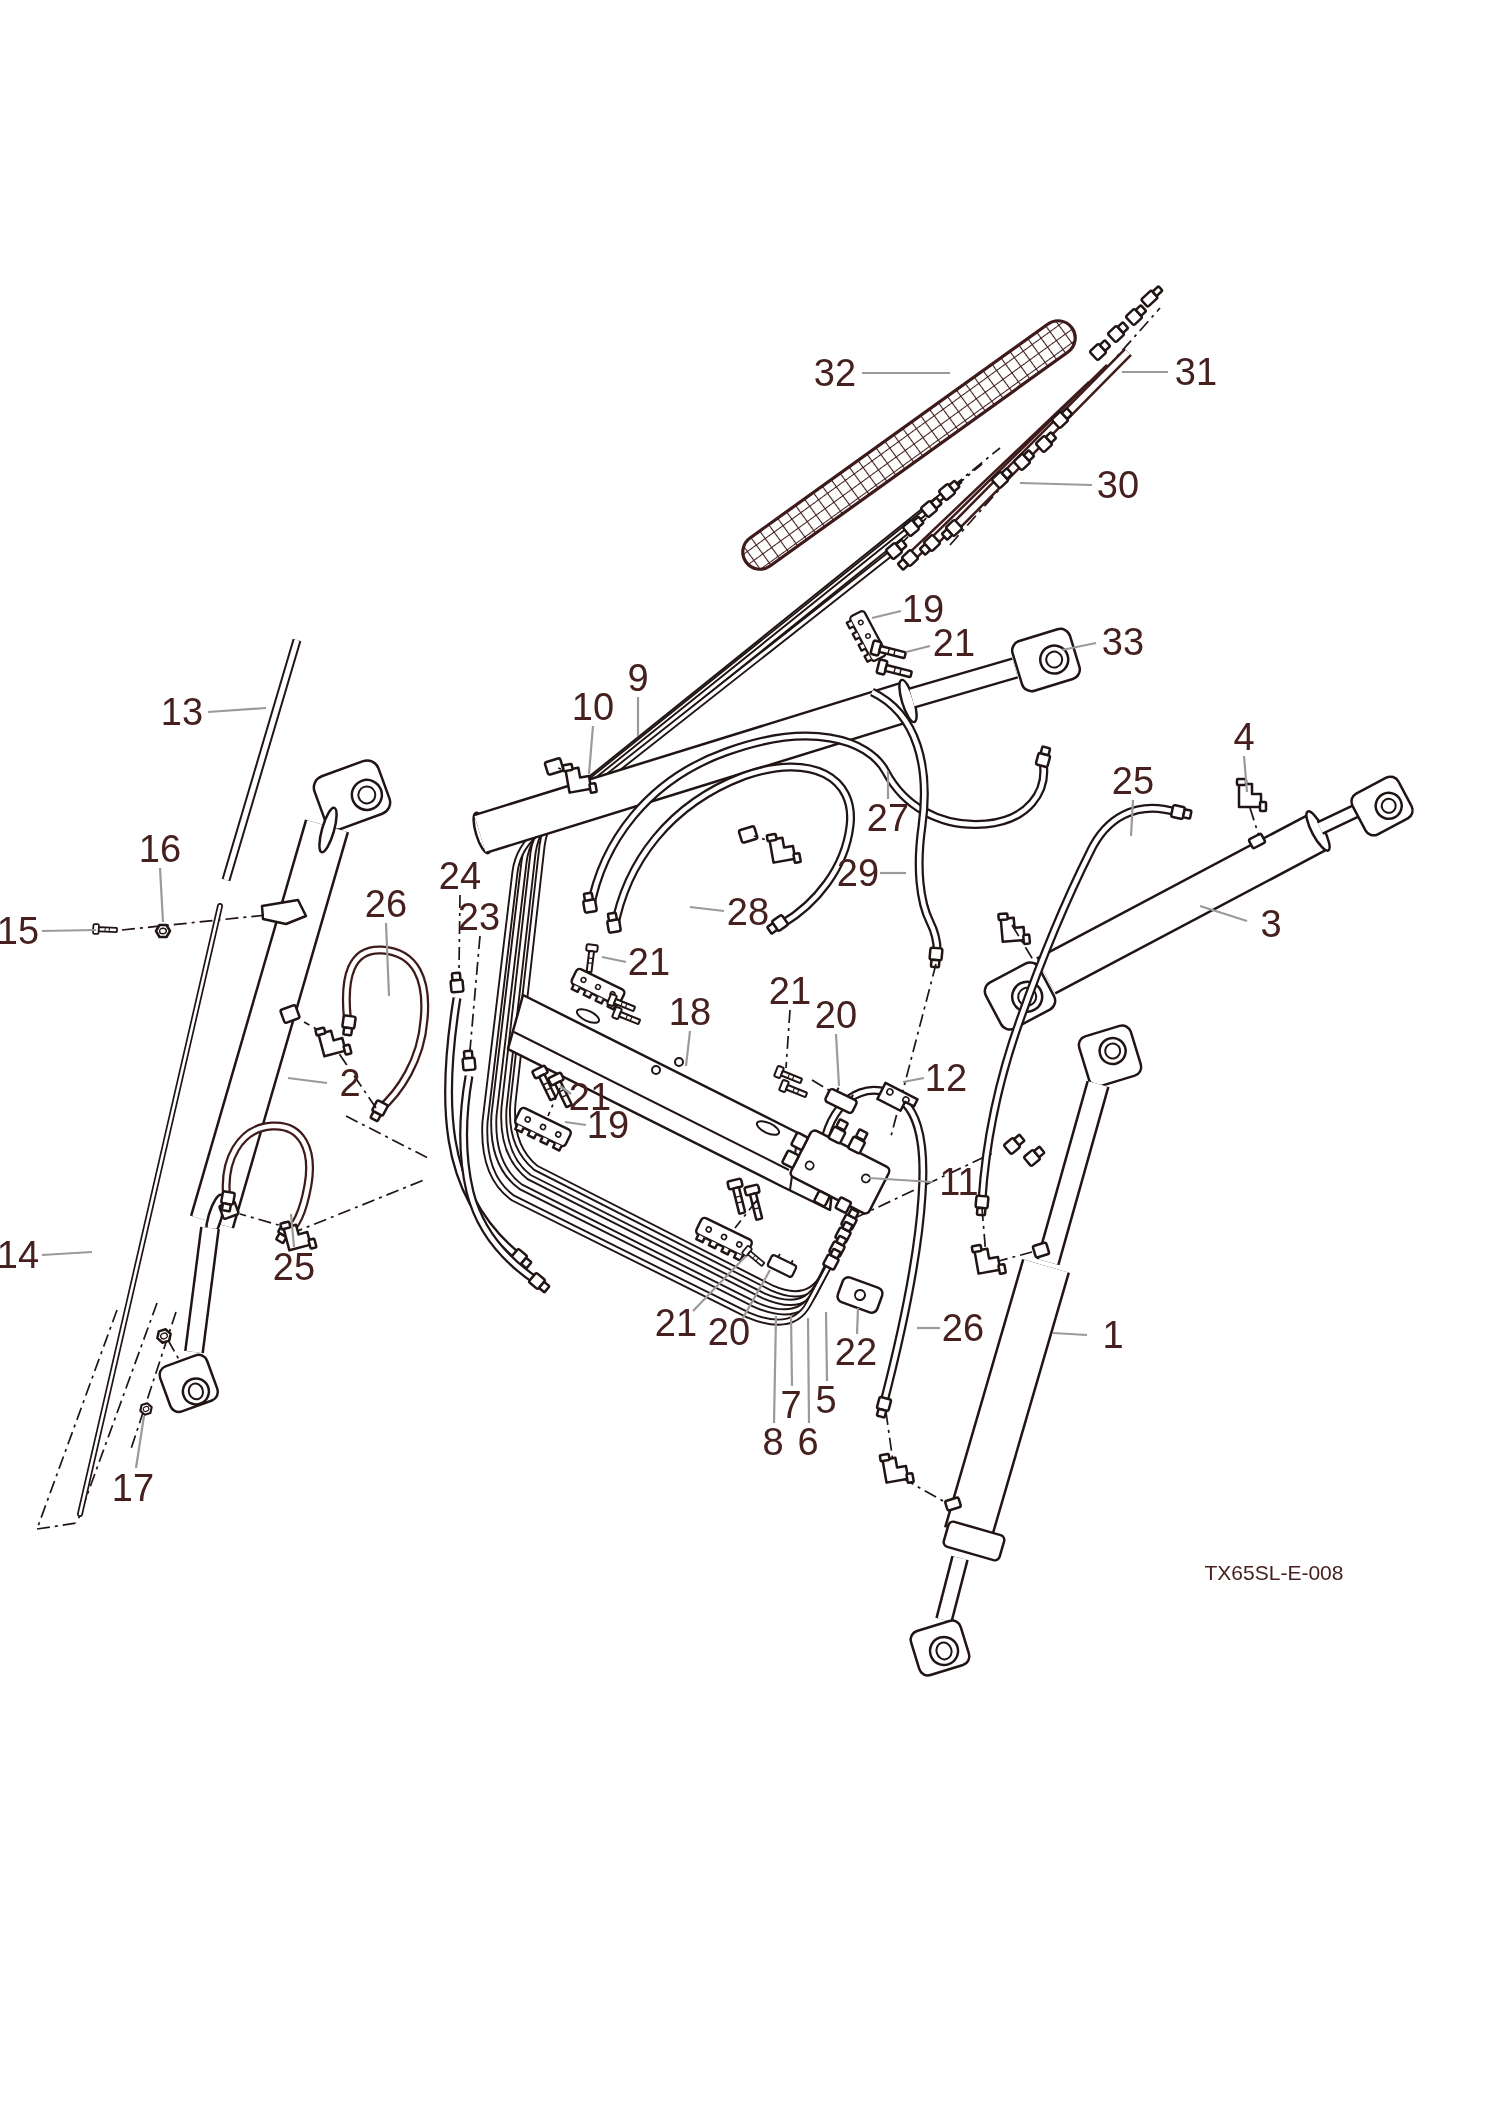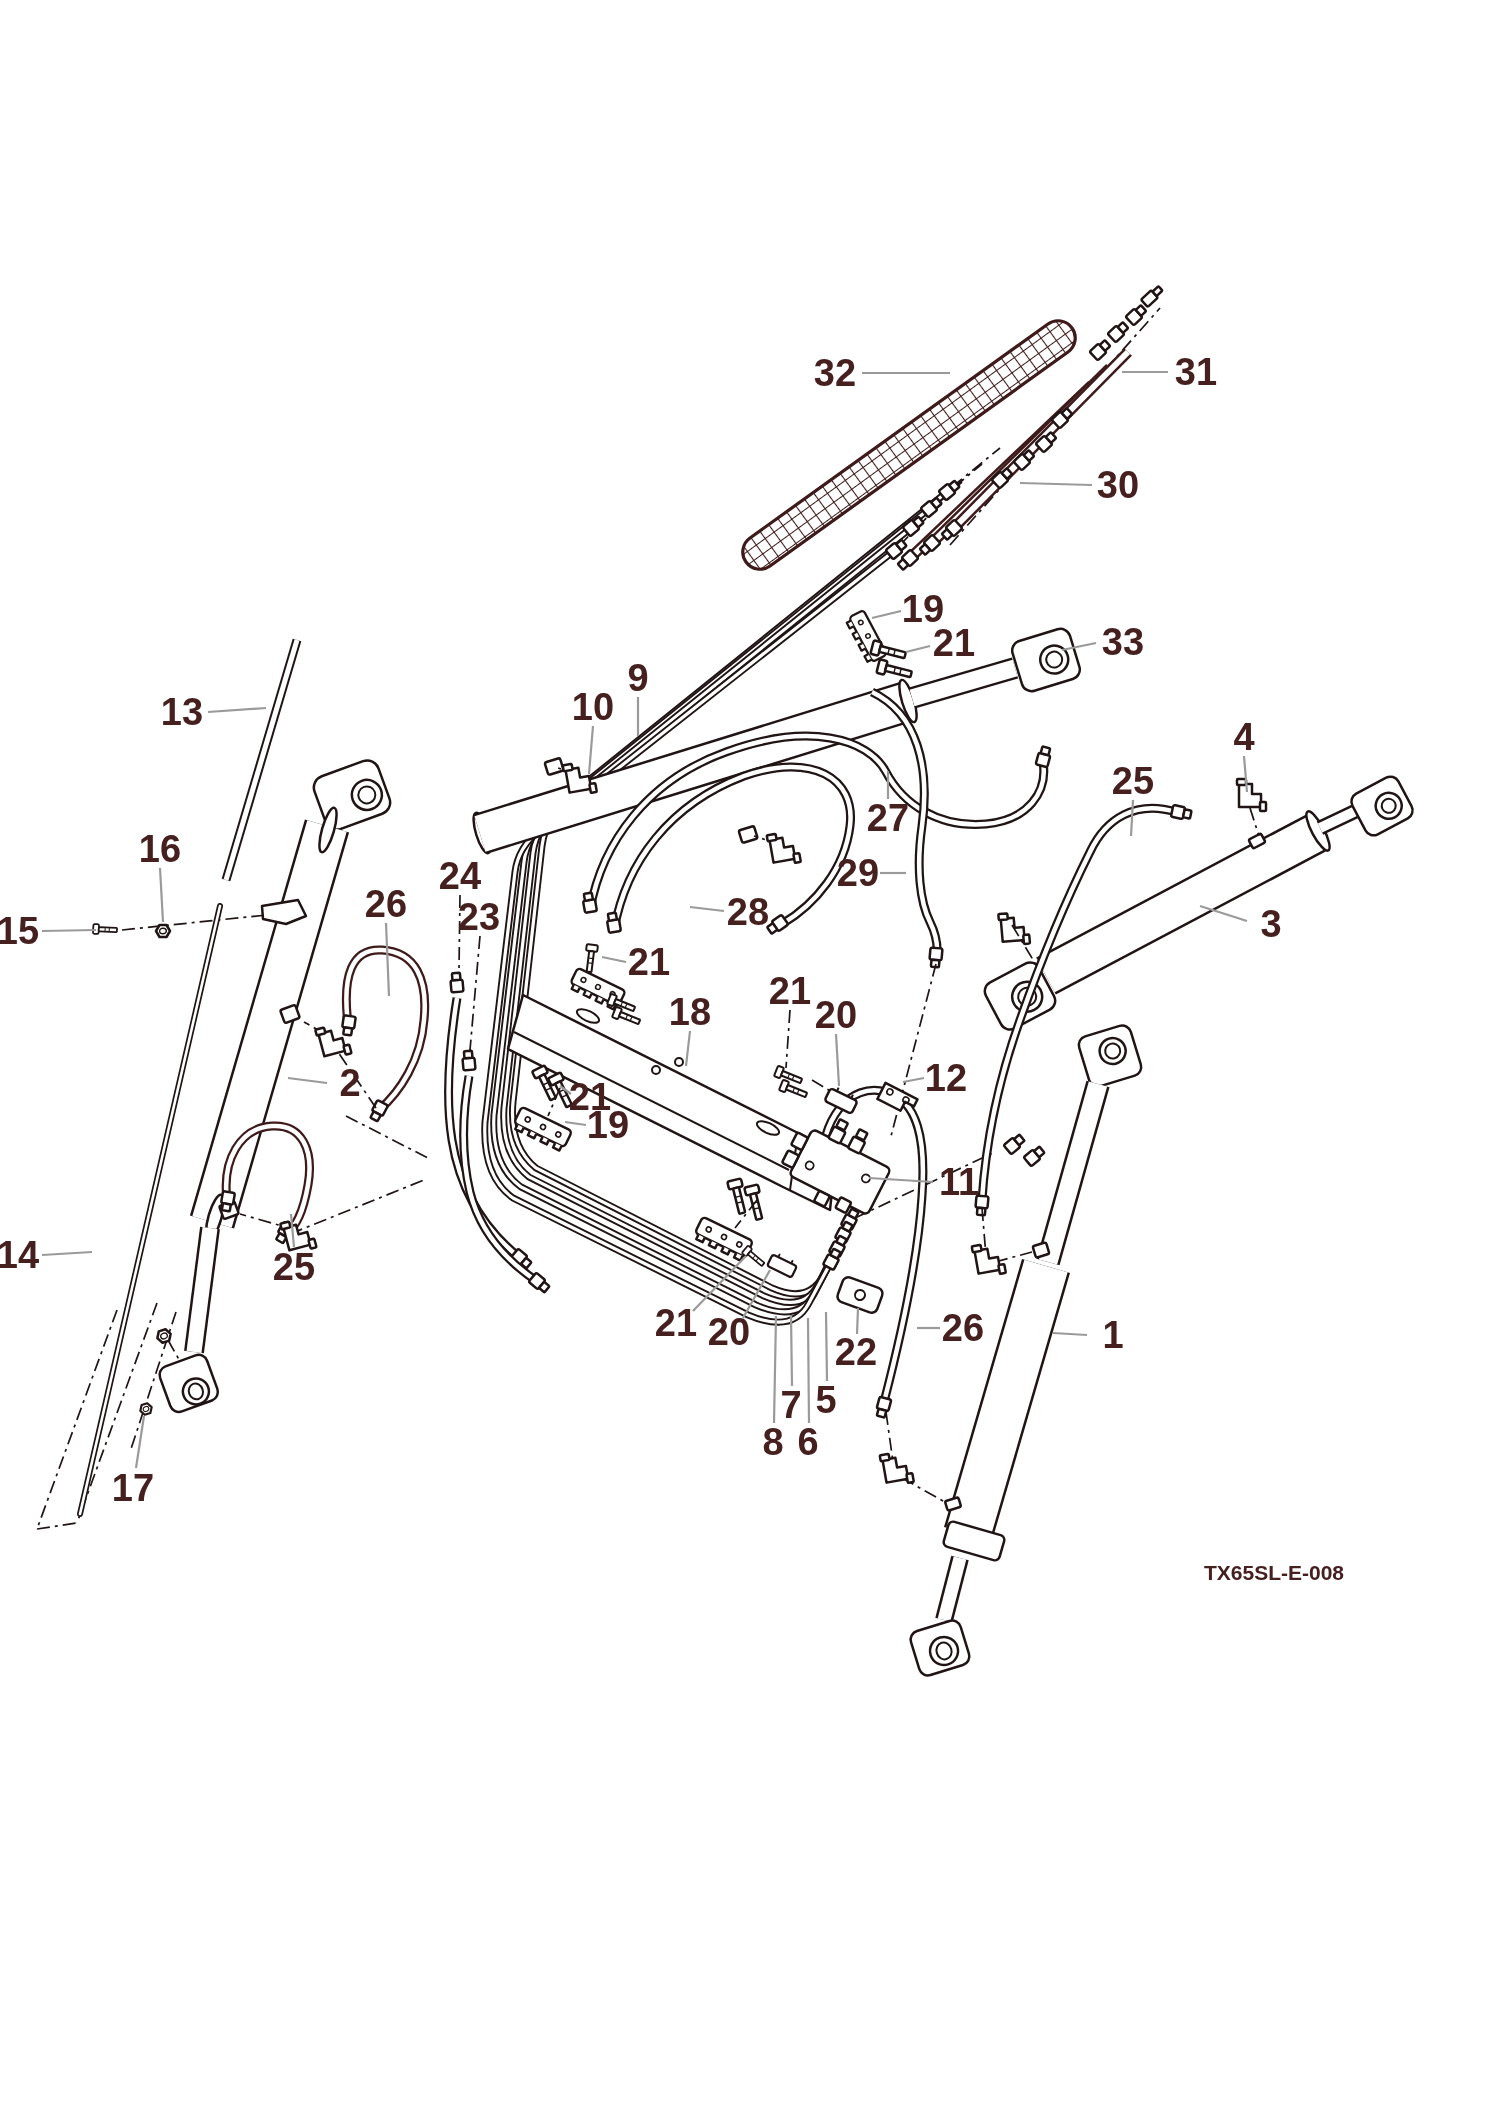--- a/index.html
+++ b/index.html
@@ -1,19 +1,19 @@
 <!DOCTYPE html>
 <html style="--ink: #201414; --maroon: #3e1a1a; --label: #45201f; --leader: #9a9a9a; --bg: #ffffff;"><head>
 <meta charset="utf-8">
 <style>
   :root{
     --ink:#201414; --maroon:#3e1a1a; --label:#45201f; --leader:#9a9a9a; --bg:#ffffff;
   }
   html,body{margin:0;padding:0;background:var(--bg);}
-  .stage{position:relative;width:1500px;height:2121px;background:var(--bg);overflow:hidden;font-weight:bold;}
+  .stage{position:relative;width:1500px;height:2121px;background:var(--bg);overflow:hidden;}
   svg{display:block;}
   .part{fill:#fff;stroke:var(--ink);stroke-width:2.5;stroke-linejoin:round;}
   .o{stroke:var(--ink);fill:none;}
   .m{stroke:var(--maroon);fill:none;}
   .w{stroke:#fff;fill:none;}
   .dash{stroke:var(--ink);stroke-width:1.7;fill:none;stroke-dasharray:13 5 3 5;}
   .leader{stroke:var(--leader);stroke-width:2.2;}
   .leader.dashed{stroke:var(--ink);stroke-width:1.7;stroke-dasharray:13 5 3 5;}
   text.label{font-family:"Liberation Sans",sans-serif;font-size:38px;fill:var(--label);}
   text.code{font-family:"Liberation Sans",sans-serif;font-size:21px;fill:var(--label);}

